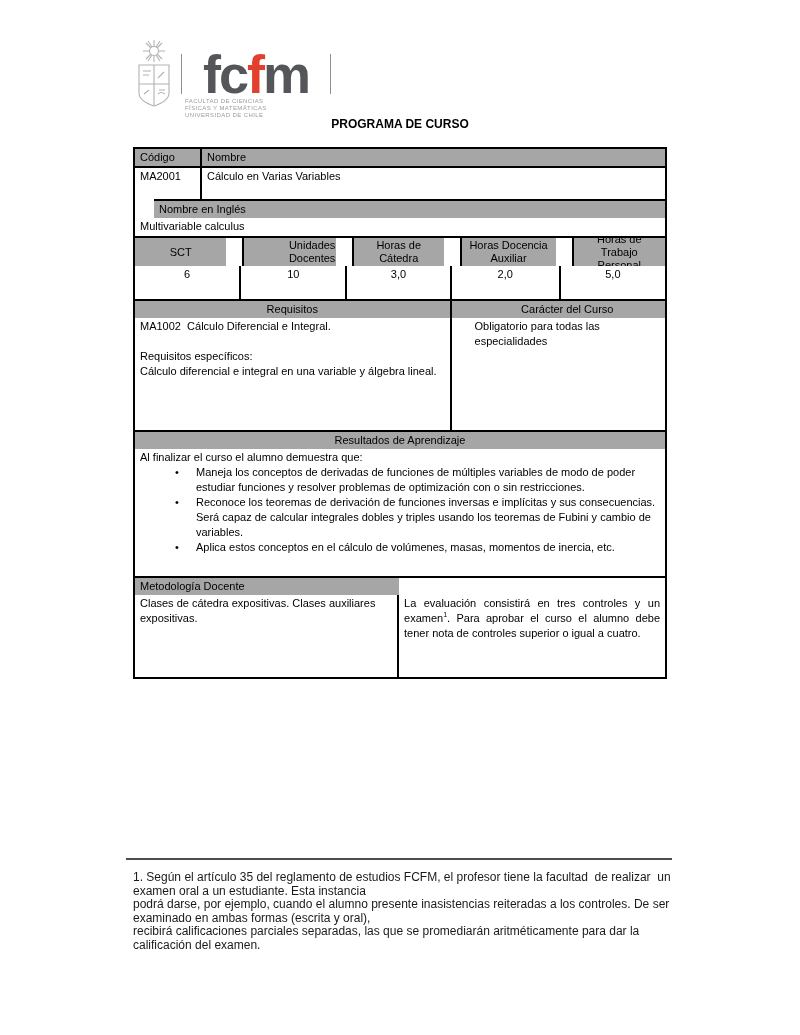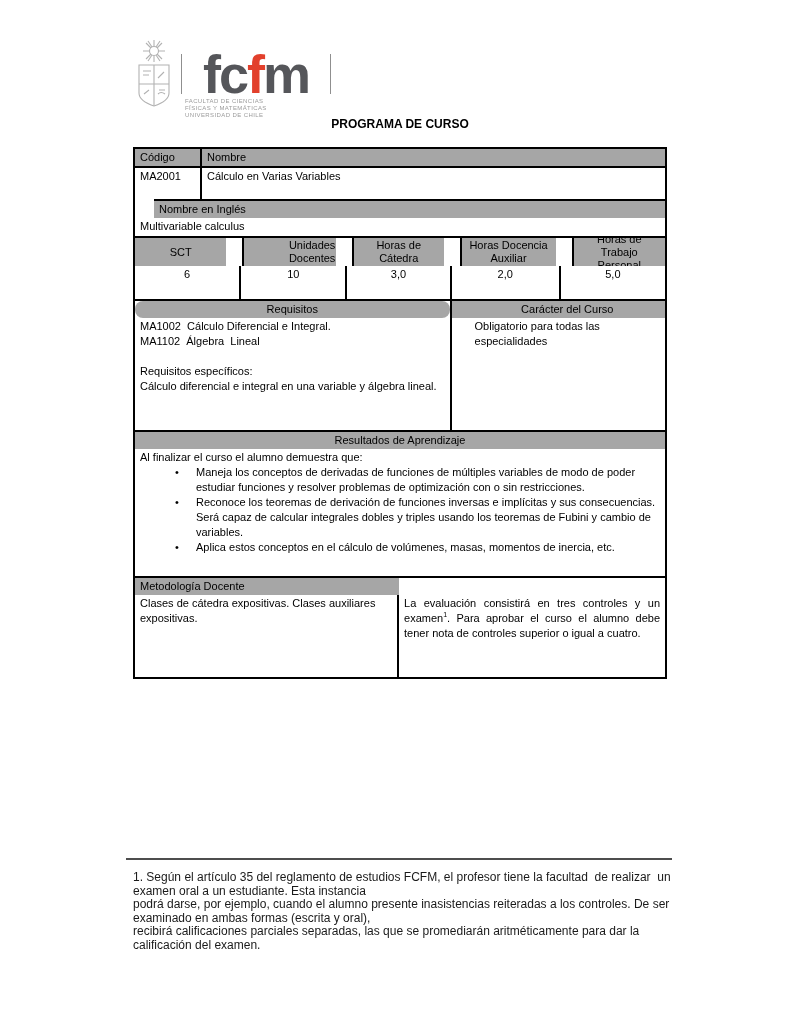--- a/index.html
+++ b/index.html
@@ -34,21 +34,21 @@
   .tbl1{top:147px;height:433px;}
   .r1{height:17px;} .r2{height:33px;} .r3{height:19px;margin-left:19px;} .r4{height:18px;}
   .r5{height:30px;gap:16px;} .r6{height:33px;} .r7{height:19px;} .r8{height:112px;}
   .r9{height:19px;} .r10{height:129px;}
 
   .c-codigo{width:65px;} .c-nombre{flex:1;}
   .c1{width:105px;} .c2{width:107px;} .c3{width:105px;} .c4{width:110px;} .c5{width:107px;}
   .credit-head{justify-content:center;align-items:center;text-align:center;line-height:13px;display:flex;}
   .credit-head span{display:inline-block;}
   .ch2 span{max-width:60px;margin-left:44px;} .ch3 span{max-width:62px;} .ch4 span{max-width:84px;} .ch5 span{max-width:90px;}
-  .c-req{width:317px;border-radius:8px;} .c-car{width:217px;padding-left:23px;}
+  .c-req{width:317px;} .c-car{width:217px;padding-left:23px;}
   .line{min-height:15px;white-space:pre-wrap;}
 
   .bullet{display:flex;padding-left:35px;}
   .bullet .dot{width:21px;flex:none;}
   .bullet .btxt{flex:1;padding-right:4px;}
 
   .tbl2{top:576px;height:103px;}
   .t2r1{height:17px;} .t2r2{height:84px;}
   .c-met{width:264px;} .c-eva{width:270px;}
   .justify{text-align:justify;}
@@ -125,21 +125,20 @@
       <div class="cell vals bl c4">2,0</div>
       <div class="cell vals bl c5">5,0</div>
     </div>
     <div class="row r7 bt">
       <div class="cell gray hdr center c-req">Requisitos</div>
       <div class="cell gray hdr center bl c-car">Carácter del Curso</div>
     </div>
     <div class="row r8">
       <div class="cell c-req">
         <div class="line">MA1002  Cálculo Diferencial e Integral.</div>
-        <div class="line">MA1102  Álgebra  Lineal</div>
         <div class="line"></div>
         <div class="line">Requisitos específicos:</div>
         <div class="line">Cálculo diferencial e integral en una variable y álgebra lineal.</div>
       </div>
       <div class="cell bl c-car">Obligatorio para todas las especialidades</div>
     </div>
     <div class="row r9 bt">
       <div class="cell gray hdr center" style="flex:1">Resultados de Aprendizaje</div>
     </div>
     <div class="row r10">

